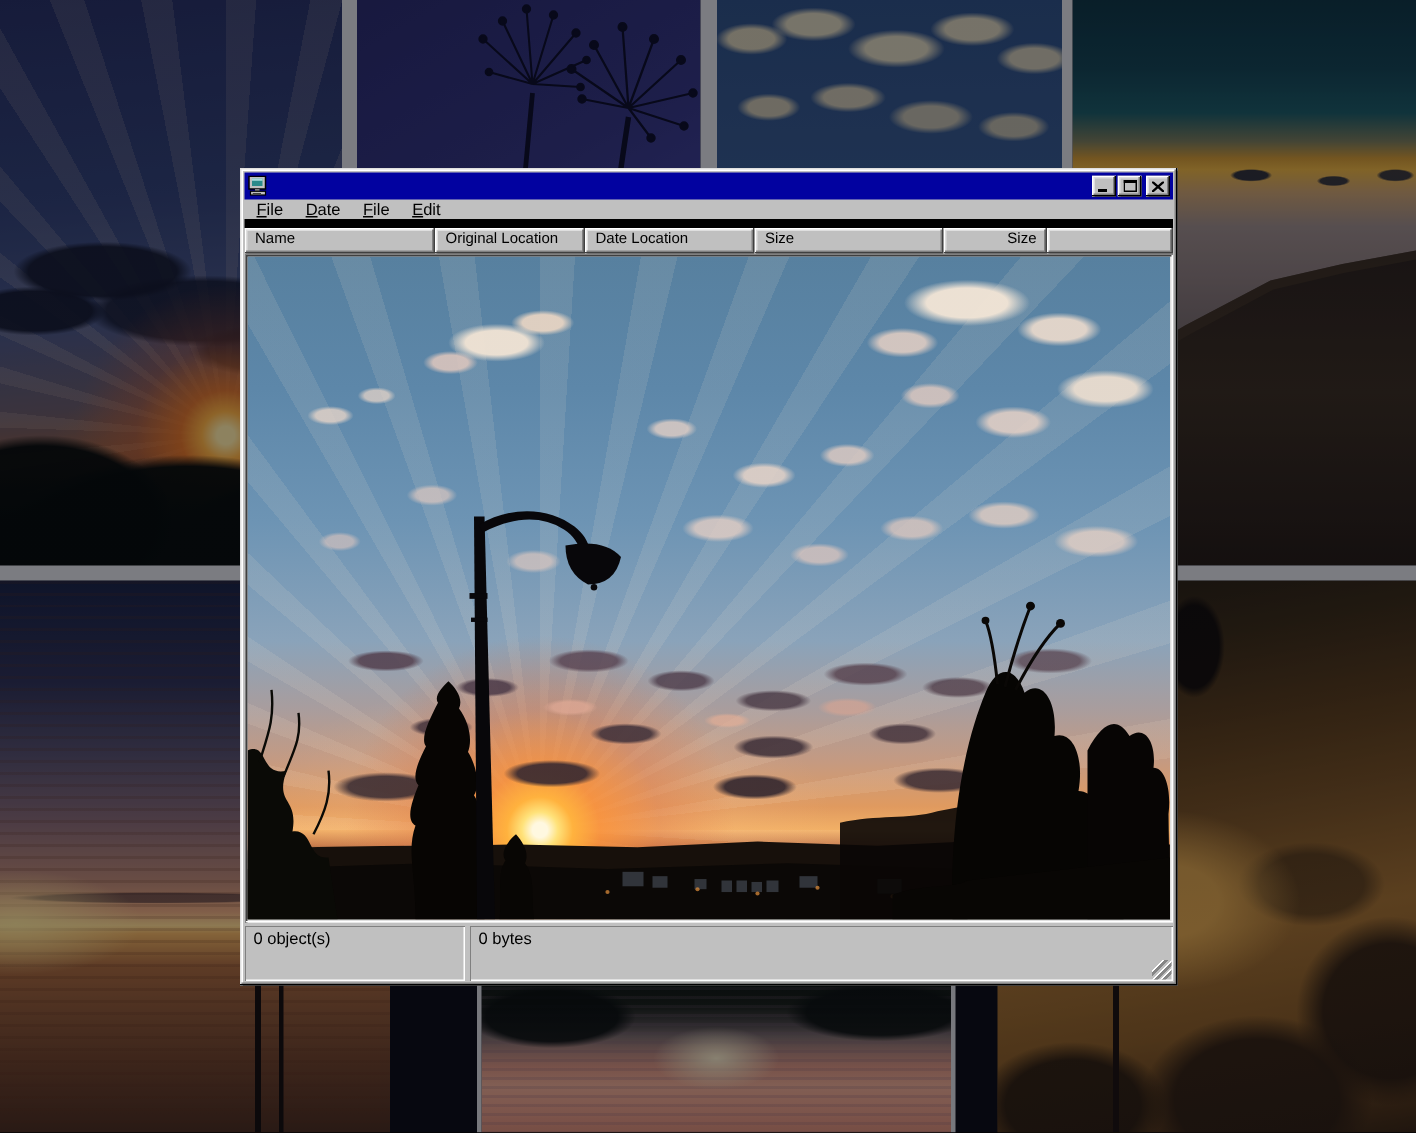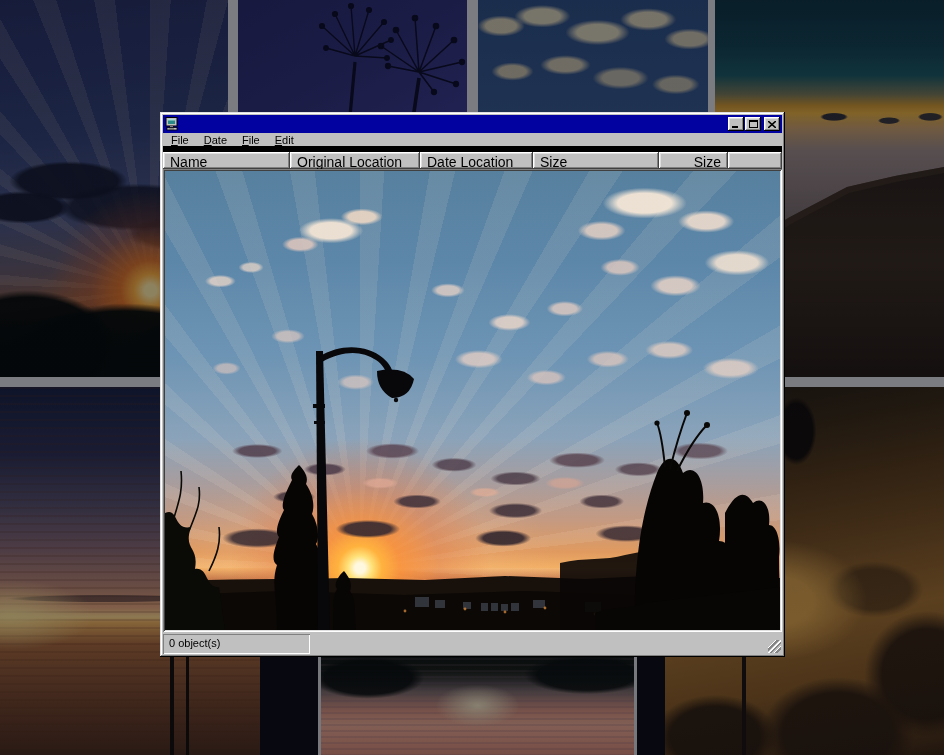--- a/index.html
+++ b/index.html
@@ -104,21 +104,21 @@
   .wbtn{width:16px;height:14px;background:#c0c0c0;border:none;padding:0;margin-left:1px;
         display:flex;align-items:center;justify-content:center;
         box-shadow:inset -1px -1px 0 #000, inset 1px 1px 0 #fff,
                    inset -2px -2px 0 #808080, inset 2px 2px 0 #dfdfdf;}
   .wbtn.close{margin-left:3px;}
   .menubar{height:19px;display:flex;align-items:center;padding:0 2px;
            border-bottom:6px solid #000000;flex:0 0 auto;}
   .menu-item{display:inline-block;font-size:11px;color:#000;padding:2px 6px;margin-right:3px;}
   .menu-item::first-letter{text-decoration:underline;}
   .headerrow{height:17px;display:flex;flex:0 0 auto;background:#c0c0c0;}
-  .hcell{height:17px;font-size:14px;color:#000;padding:2px 7px 0 7px;overflow:hidden;
+  .hcell{height:17px;font-size:10px;color:#000;padding:2px 7px 0 7px;overflow:hidden;
          white-space:nowrap;background:#c0c0c0;
          box-shadow:inset -1px -1px 0 #404040, inset 1px 1px 0 #fff,
                     inset -2px -2px 0 #808080, inset 2px 2px 0 #dfdfdf;}
   .hcell.right{text-align:right;}
   .hcell.fill{flex:1;}
   .listview{flex:1;position:relative;overflow:hidden;
             box-shadow:inset 1px 1px 0 #808080, inset -1px -1px 0 #fff,
                        inset 2px 2px 0 #404040, inset -2px -2px 0 #dfdfdf;
             padding:2px;}
   .scene{position:absolute;left:2px;top:2px;right:2px;bottom:2px;overflow:hidden;}
@@ -169,21 +169,21 @@
       radial-gradient(30px 9px at 21% 71%, rgba(64,48,58,.85) 50%, rgba(64,48,58,0) 70%),
       radial-gradient(34px 10px at 41% 72%, rgba(60,46,56,.85) 50%, rgba(60,46,56,0) 70%),
       radial-gradient(38px 11px at 57% 74%, rgba(58,44,54,.85) 50%, rgba(58,44,54,0) 70%),
       radial-gradient(32px 10px at 71% 72%, rgba(62,46,56,.8) 50%, rgba(62,46,56,0) 70%),
       radial-gradient(46px 13px at 33% 78%, rgba(54,40,48,.9) 50%, rgba(54,40,48,0) 70%),
       radial-gradient(40px 12px at 55% 80%, rgba(50,38,46,.9) 50%, rgba(50,38,46,0) 70%),
       radial-gradient(50px 14px at 15% 80%, rgba(52,40,48,.85) 50%, rgba(52,40,48,0) 70%),
       radial-gradient(44px 12px at 75% 79%, rgba(56,42,50,.85) 50%, rgba(56,42,50,0) 70%);}
   .fg-svg{position:absolute;inset:0;width:100%;height:100%;}
 
-  .statusbar{height:22px;flex:0 0 auto;display:flex;align-items:stretch;
+  .statusbar{height:39px;flex:0 0 auto;display:flex;align-items:stretch;
              padding-top:2px;gap:3px;position:relative;}
   .spanel{background:#c0c0c0;font-size:11px;color:#000;padding:3px 4px 0 6px;
           box-shadow:inset 1px 1px 0 #808080, inset -1px -1px 0 #fff;}
   .spanel.p1{width:147px;}
   .spanel.p2{flex:1;}
   .grip{position:absolute;right:1px;bottom:1px;width:13px;height:13px;
         background:
          linear-gradient(135deg, rgba(0,0,0,0) 0 5px, #fff 5px 6px, #868686 6px 8px,
            rgba(0,0,0,0) 8px 9px, #fff 9px 10px, #868686 10px 12px,
            rgba(0,0,0,0) 12px 13px, #fff 13px 14px, #868686 14px 16px, rgba(0,0,0,0) 16px);}
@@ -306,21 +306,21 @@
 
     <div class="menubar">
       <span class="menu-item">File</span>
       <span class="menu-item">Date</span>
       <span class="menu-item">File</span>
       <span class="menu-item">Edit</span>
     </div>
 
     <div class="headerrow">
       <div class="hcell" style="width:127px">Name</div>
-      <div class="hcell" style="width:130px">Original Location</div>
+      <div class="hcell" style="width:100px">Original Location</div>
       <div class="hcell" style="width:113px">Date Location</div>
       <div class="hcell" style="width:126px">Size</div>
       <div class="hcell right" style="width:69px">Size</div>
       <div class="hcell fill"></div>
     </div>
 
     <div class="listview">
       <div class="scene">
         <div class="layer sky"></div>
         <div class="layer rays"></div>
@@ -376,17 +376,18 @@
           <circle cx="522" cy="242" r="3" fill="#0a0806"></circle>
             <circle cx="542" cy="254" r="3" fill="#0a0806"></circle>
             <circle cx="492" cy="252" r="2.6" fill="#0a0806"></circle>
           <path d="M430,459 L430,442 C450,434 470,438 480,432 L615,416 L615,459 Z" fill="#080604"></path>
         </svg>
       </div>
     </div>
 
     <div class="statusbar">
       <div class="spanel p1">0 object(s)</div>
+      <div class="spanel p2">0 bytes</div>
       <div class="grip"></div>
     </div>
 
   </div>
 </div>
 
 </body></html>

